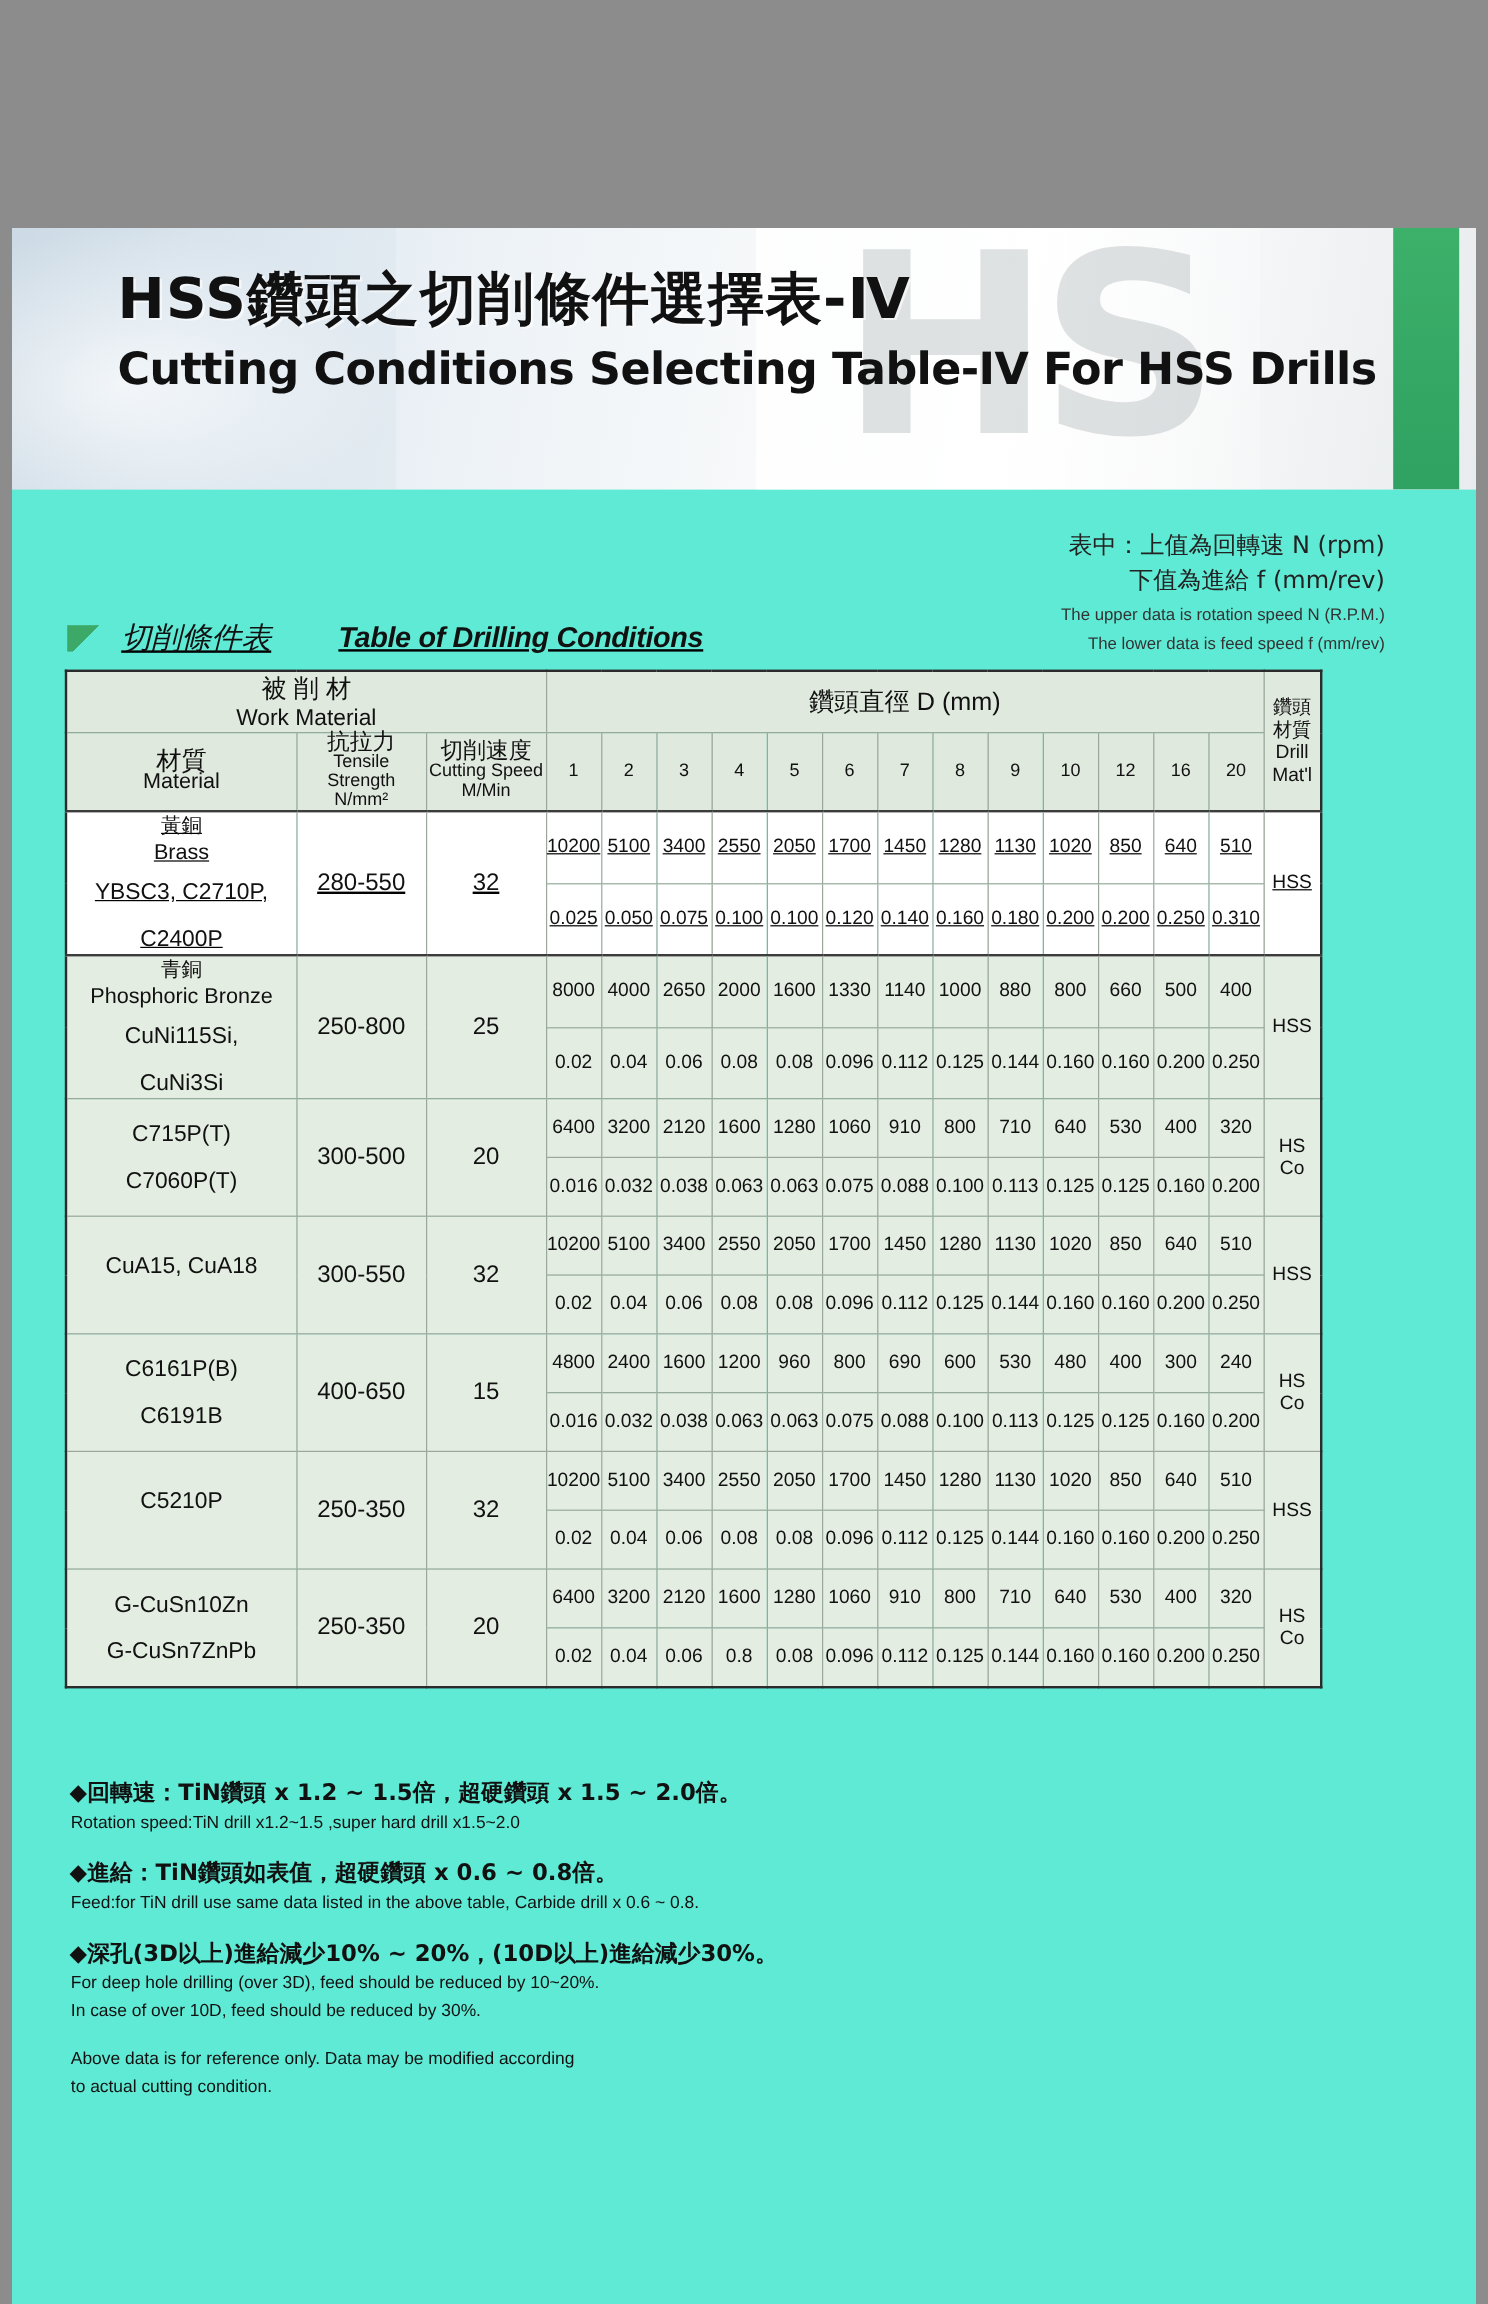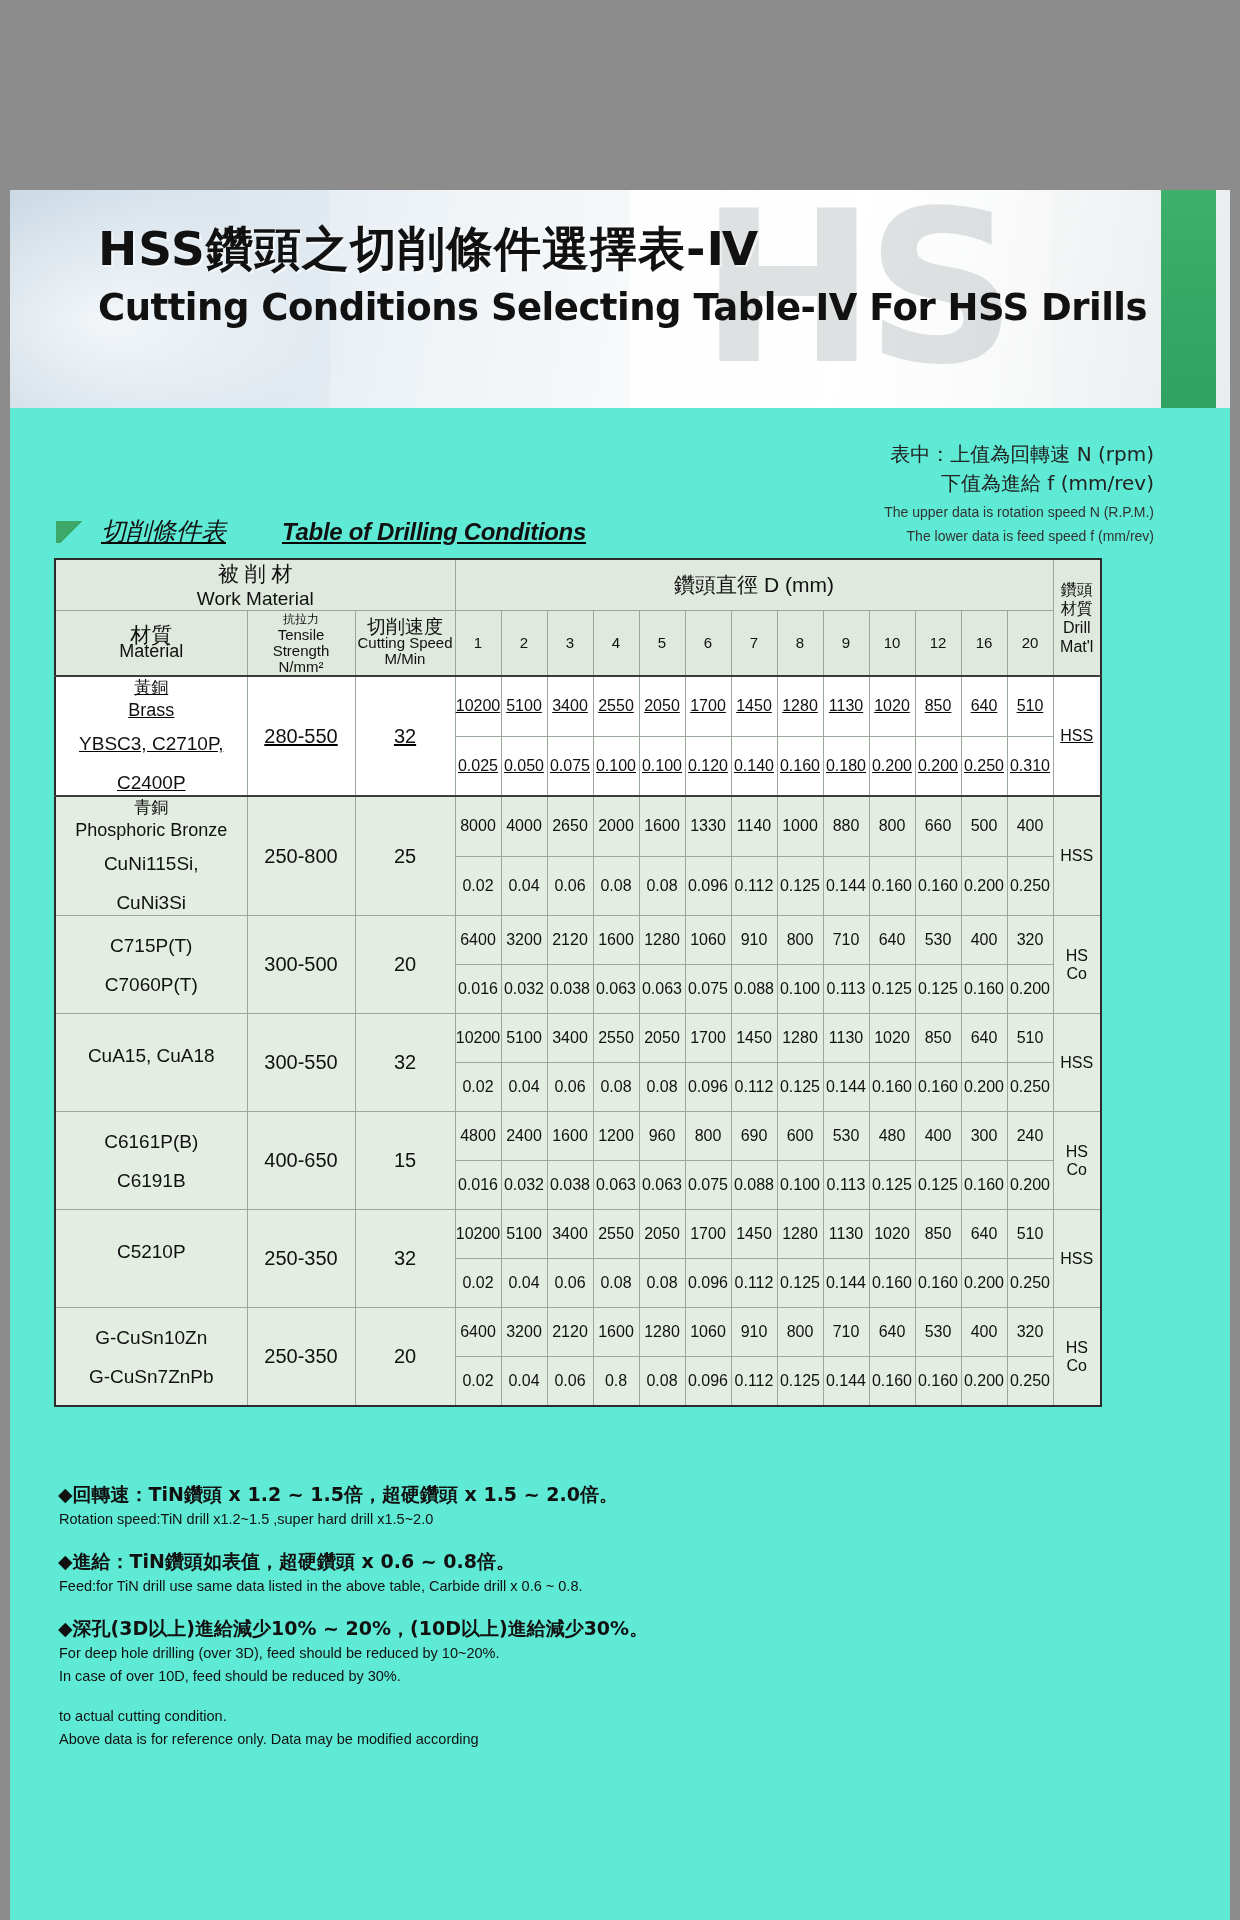--- a/index.html
+++ b/index.html
@@ -154,21 +154,21 @@
             </td>
             <td colspan="13" class="cjk">鑽頭直徑 D (mm)</td>
             <td rowspan="2" class="cjk" style="font-size:16px;line-height:19px">鑽頭<br>材質<br>Drill<br>Mat'l</td>
           </tr>
           <tr class="hd hd-sub">
             <td class="cjk">
               <div class="big">材質</div>
               <div style="font-size:18px">Material</div>
             </td>
             <td class="cjk">
-              <div style="font-size:12px">抗拉力</div>
+              <div style="font-size:19px">抗拉力</div>
               <div>Tensile Strength</div>
               <div>N/mm²</div>
             </td>
             <td class="cjk">
               <div style="font-size:19px">切削速度</div>
               <div>Cutting Speed</div>
               <div>M/Min</div>
             </td>
             <td class="num">1</td>
             <td class="num">2</td>
@@ -468,18 +468,18 @@
       <div class="note">
         <div class="n-cn">◆進給：TiN鑽頭如表值，超硬鑽頭 x 0.6 ~ 0.8倍。</div>
         <div class="n-en">Feed:for TiN drill use same data listed in the above table, Carbide drill x 0.6 ~ 0.8.</div>
       </div>
       <div class="note">
         <div class="n-cn">◆深孔(3D以上)進給減少10% ~ 20%，(10D以上)進給減少30%。</div>
         <div class="n-en">For deep hole drilling (over 3D), feed should be reduced by 10~20%.</div>
         <div class="n-en">In case of over 10D, feed should be reduced by 30%.</div>
       </div>
       <div class="note">
+        <div class="n-en">Above data is for reference only. Data may be modified according</div>
         <div class="n-en">to actual cutting condition.</div>
-        <div class="n-en">Above data is for reference only. Data may be modified according</div>
       </div>
     </div>
 
 </div>
 
 </body></html>

